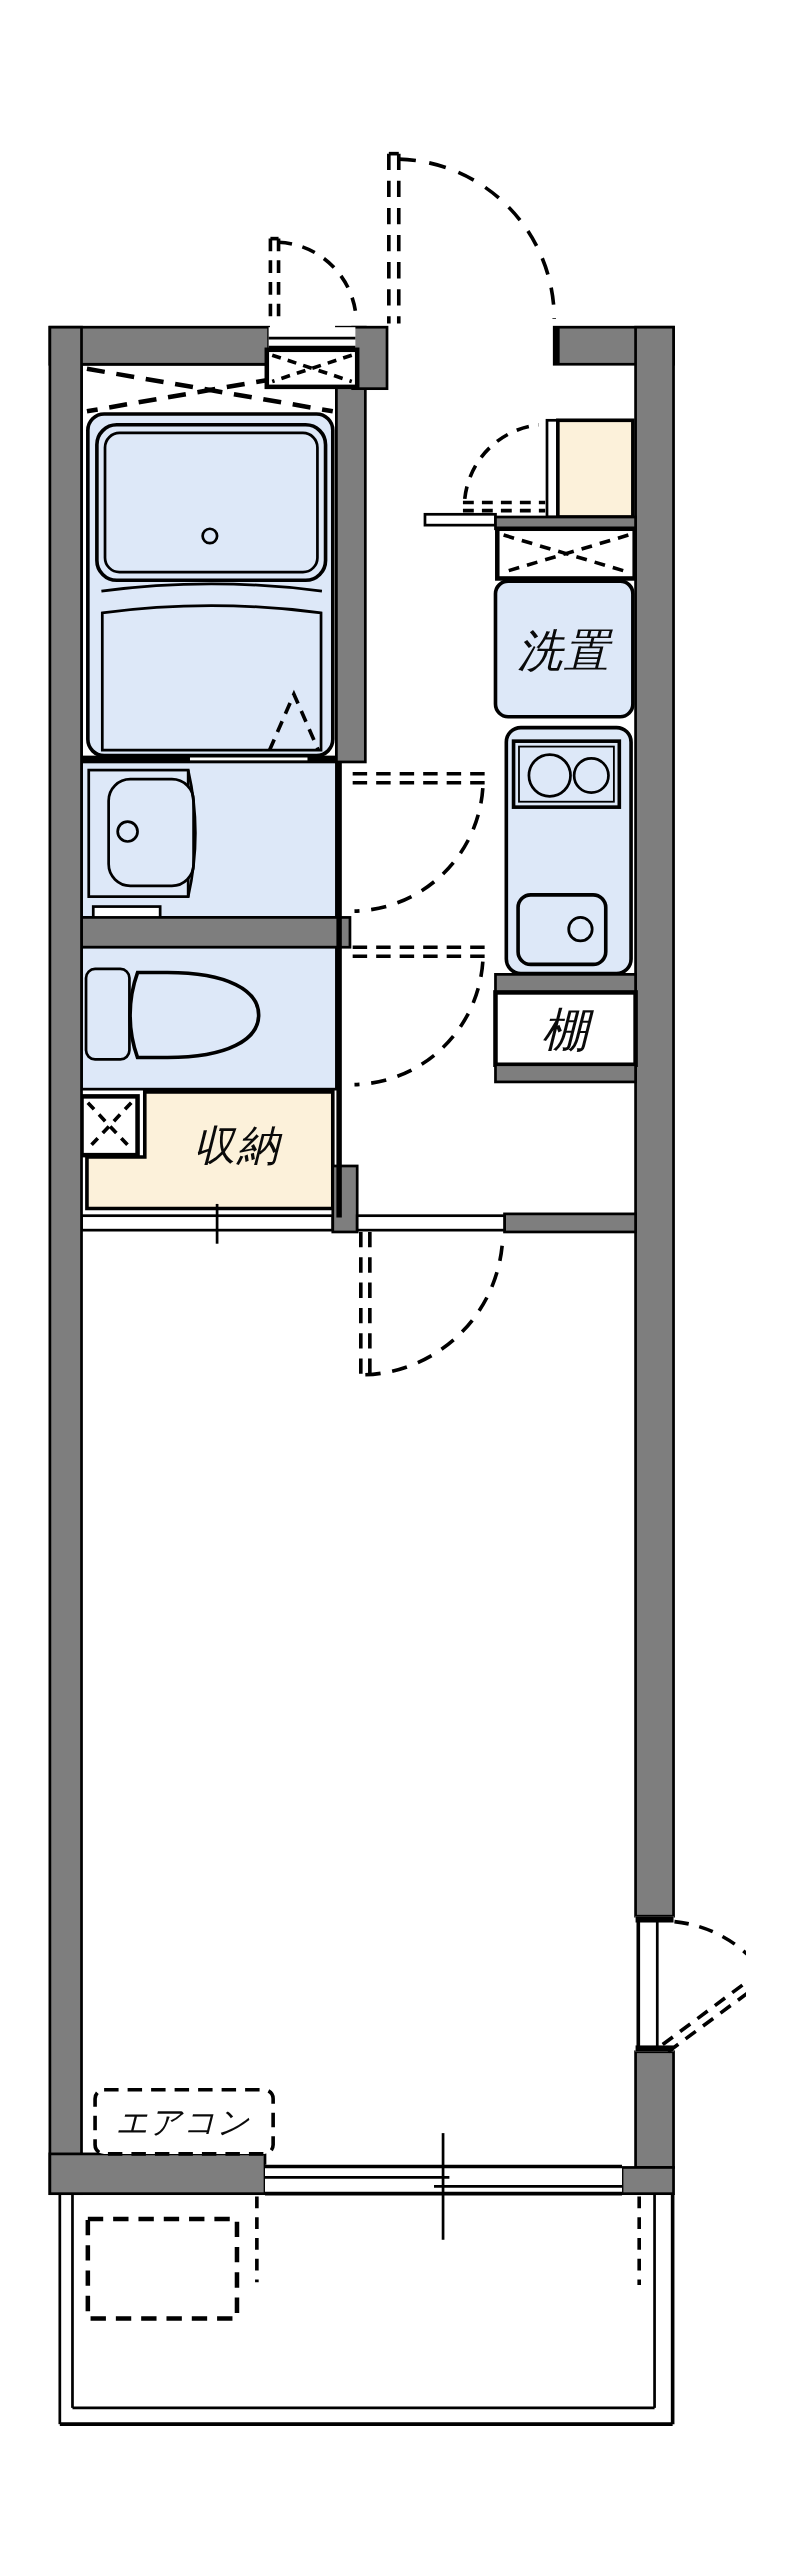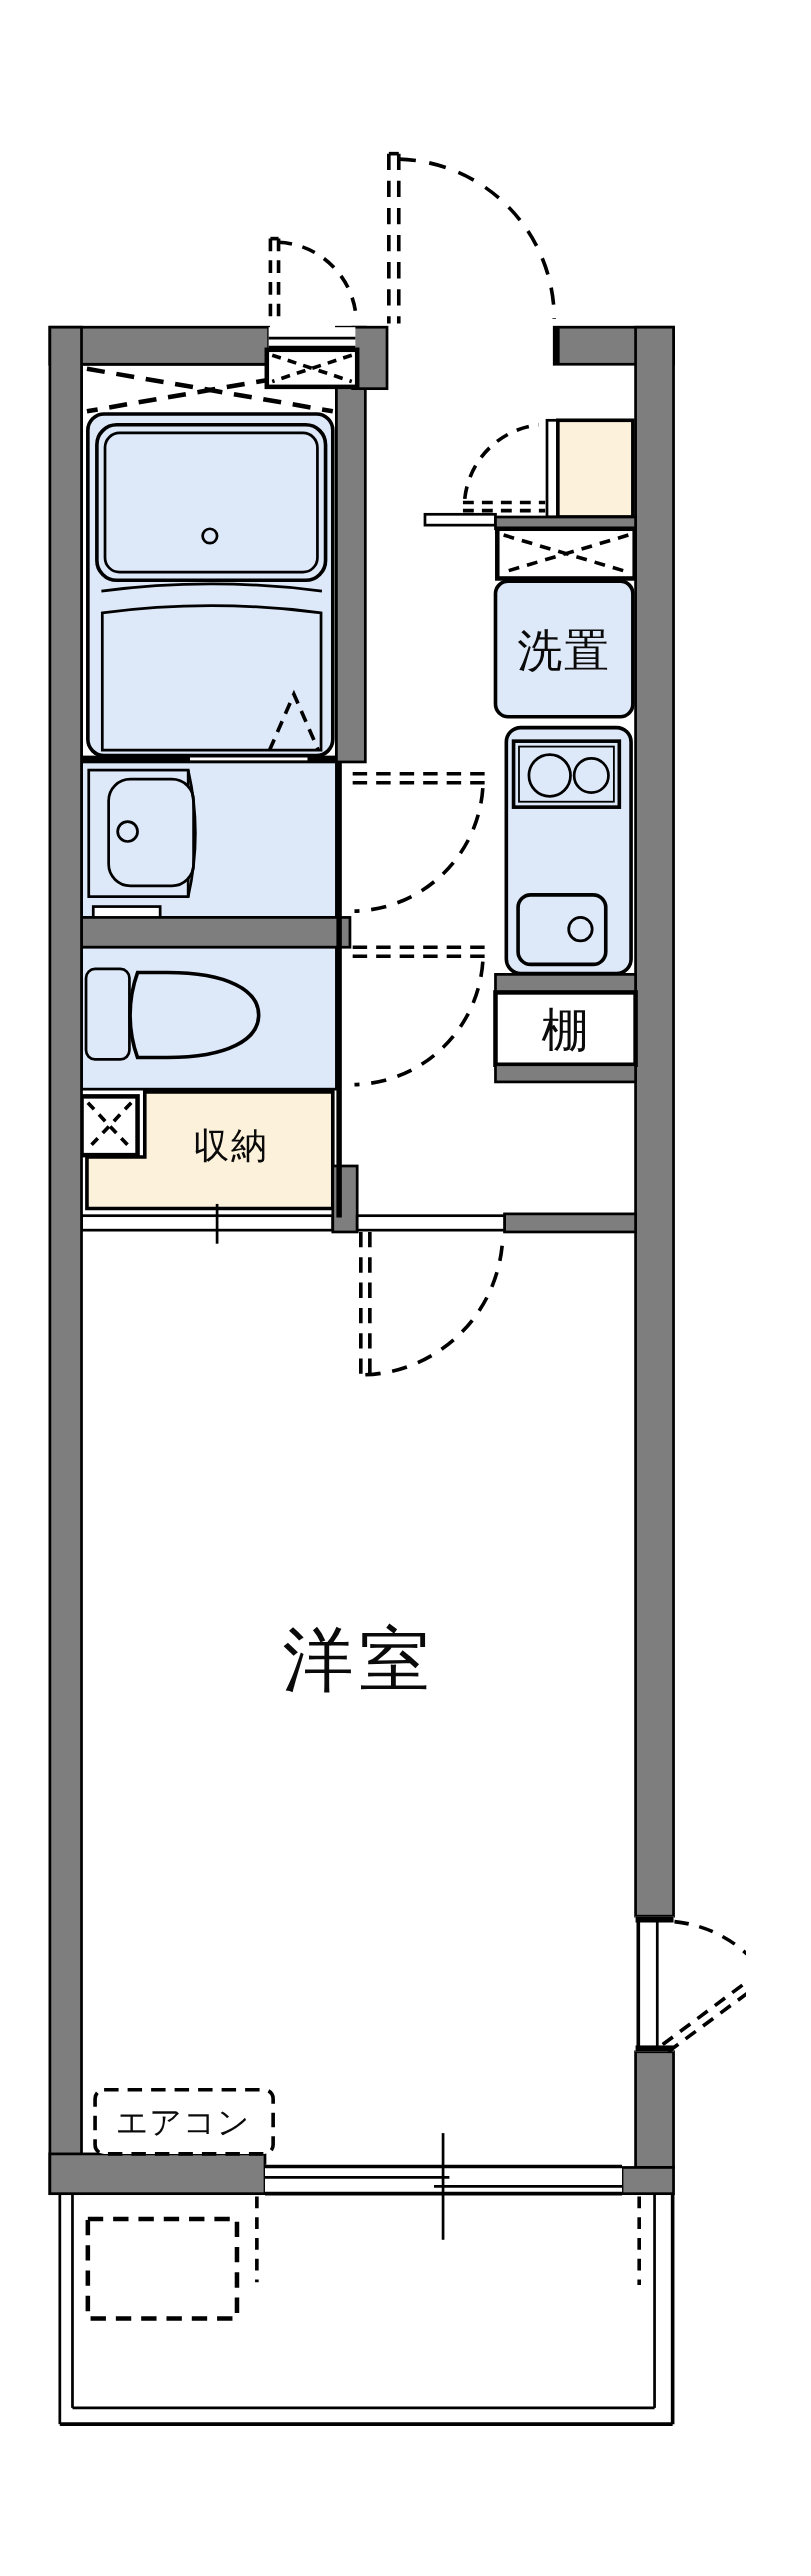--- a/index.html
+++ b/index.html
@@ -1,28 +1,28 @@
 <!DOCTYPE html>
 <html style="--wall: #7e7e7e; --blue: #dde8f8; --cream: #fcf1da; --line: #000000; --background: #ffffff;font-size:14.5px"><head>
 <meta charset="utf-8">
 <style>
   html,body{margin:0;padding:0;background:#fff;}
   #stage{
     position:relative;width:746px;height:2576px;background:var(--background,#fff);
-    font-family:"Liberation Sans",sans-serif;overflow:hidden;
+    font-family:"Liberation Sans",sans-serif;overflow:hidden;font-style:italic;
   }
   #stage svg{position:absolute;left:0;top:0;}
   .lbl{
     position:absolute;transform:translate(-50%,-50%);
     color:#0a0a0a;white-space:nowrap;line-height:1;letter-spacing:1.8px;
     font-family:"Liberation Sans",sans-serif;
   }
   .lbl-washer{left:564px;top:650px;font-size:45px;font-weight:500;}
   .lbl-shelf{left:566px;top:1029px;font-size:47px;font-weight:500;}
-  .lbl-storage{left:231px;top:1146px;font-size:36px;font-weight:500;}
+  .lbl-storage{left:237px;top:1146px;font-size:42px;font-weight:500;}
   .lbl-room{left:359px;top:1659px;font-size:71px;font-weight:500;letter-spacing:5.4px;}
   .lbl-area{left:380px;top:1736px;font-size:51px;font-weight:400;letter-spacing:0px;}
   .lbl-aircon{left:183px;top:2122px;font-size:32px;font-weight:400;letter-spacing:0.9px;text-align:right;}
 </style>
 </head>
 <body>
 
 <div id="stage">
 <svg width="812" height="2576" viewBox="0 0 898 2850">
 
@@ -188,16 +188,15 @@
     <line x1="707" y1="2430" x2="707" y2="2528" stroke="#000" stroke-width="4" stroke-dasharray="13 10"></line>
     <rect x="97" y="2455" width="165" height="110" fill="none" stroke="#000" stroke-width="5" stroke-dasharray="17 11"></rect>
   </g>
 
   <rect x="105" y="2312" width="197" height="71" rx="10" fill="#fff" stroke="#000" stroke-width="4" stroke-dasharray="16 10"></rect>
 </svg>
 
   <div class="lbl lbl-washer">洗置</div>
   <div class="lbl lbl-shelf">棚</div>
   <div class="lbl lbl-storage">収納</div>
-  <div class="lbl lbl-room">洋室</div>
   <div class="lbl lbl-aircon">エアコン</div>
 </div>
 
 
 </body></html>

